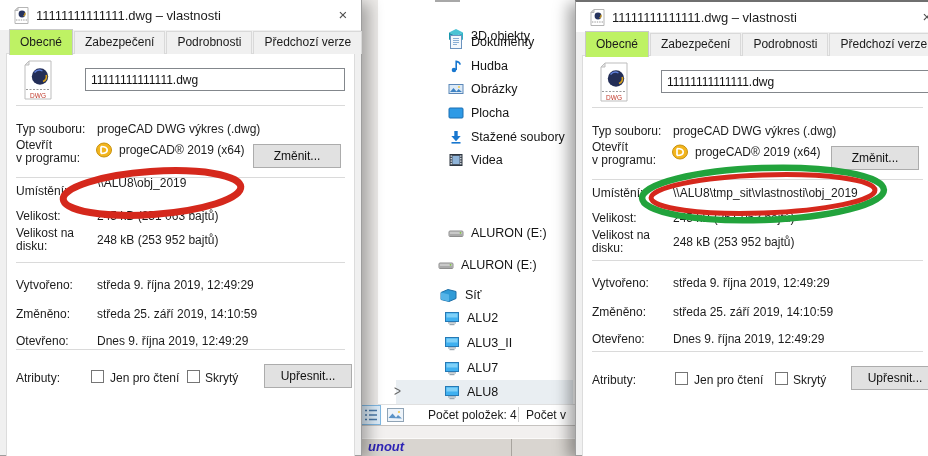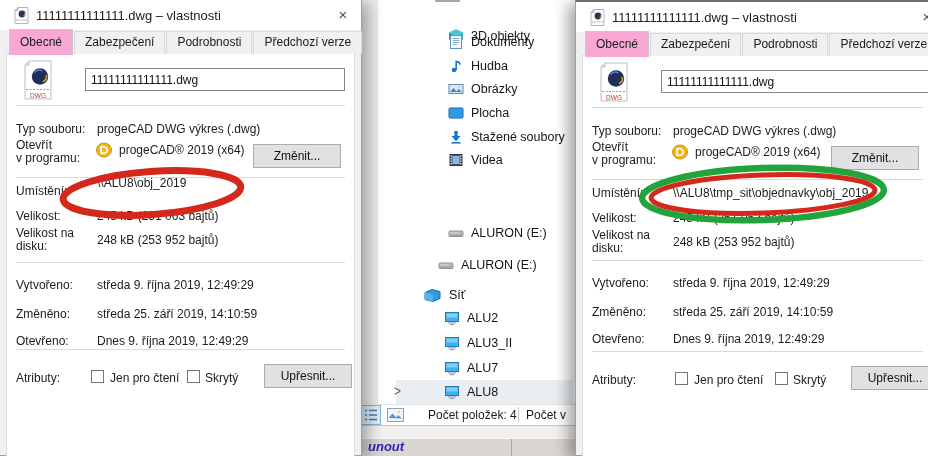--- a/index.html
+++ b/index.html
@@ -16,21 +16,21 @@
   .titlebar{position:absolute;left:0;top:0;right:0;height:30px;background:#ffffff;}
   .title{position:absolute;left:36px;top:8px;font-size:13px;color:#1b1b1b;white-space:nowrap;}
   .titleicon{position:absolute;left:14px;top:7px;}
   .close{position:absolute;top:5px;width:20px;height:20px;text-align:center;line-height:20px;
          font-size:15px;color:#4f4f4f;cursor:default;}
   .dlg-left .close{right:8px;}
   .dlg-right .close{right:2px;}
   .tabs{position:absolute;left:9px;top:31px;display:flex;z-index:3;}
   .tab{font-size:12px;color:#1b1b1b;background:#f0f0f0;border:1px solid #d9d9d9;border-bottom:none;
        padding:3px 10px 3px;margin-right:1px;height:16px;white-space:nowrap;}
-  .tab.active{background:#f9a8d4;position:relative;top:-2px;padding-top:5px;padding-bottom:4px;
+  .tab.active{background:#bef264;position:relative;top:-2px;padding-top:5px;padding-bottom:4px;
               border-color:#c9c9c9;}
   .page{position:absolute;left:6px;right:6px;top:53px;height:410px;background:#fff;
         border:1px solid #dcdcdc;z-index:1;}
   .lbl{position:absolute;left:9px;font-size:12px;color:#1c1c1c;white-space:nowrap;}
   .val{position:absolute;left:90px;font-size:12px;color:#1c1c1c;white-space:nowrap;}
   .sep{position:absolute;left:9px;right:9px;height:1px;background:#dadada;}
   .fname{position:absolute;left:78px;top:14px;width:248px;height:21px;border:1px solid #83878c;
          font-size:12px;padding:0 5px;color:#111;font-family:"Liberation Sans",sans-serif;background:#fff;}
   .btn{position:absolute;width:88px;height:24px;background:#e1e1e1;border:1px solid #acacac;
        font-size:12px;color:#111;text-align:center;line-height:22px;box-sizing:border-box;}
@@ -132,21 +132,21 @@
     <span>ALURON (E:)</span>
     </div>
   <div class="xitem" style="left:438px;top:253px">
     <svg width="16" height="16" viewBox="0 0 16 16">
         <rect x="1" y="6" width="14" height="5.5" rx="1" fill="#c9c9c9" stroke="#8e8e8e"></rect>
         <rect x="1.5" y="9" width="13" height="2" fill="#a9a9a9"></rect>
         <circle cx="12.5" cy="7.8" r=".9" fill="#7ec640"></circle>
       </svg>
     <span>ALURON (E:)</span>
     </div>
-  <div class="xitem" style="left:424px;top:283px">
+  <div class="xitem" style="left:440px;top:283px">
     <svg width="18" height="15" viewBox="0 0 18 15">
         <polygon points="1,4.5 8,1.5 16,3.5 16,10.5 9,13.5 1,11.5" fill="#2f9ad6" stroke="#1d6fa8"></polygon>
         <polygon points="1,4.5 9,6.5 9,13.5 1,11.5" fill="#56b4e8"></polygon>
       </svg>
     <span>Síť</span>
     </div>
   <div class="xitem" style="left:444px;top:306px">
     <svg width="16" height="16" viewBox="0 0 16 16">
         <rect x="1.5" y="2.5" width="13" height="9" fill="#3fb0f0" stroke="#2579b5"></rect>
         <rect x="2.5" y="3.5" width="11" height="4" fill="#7fd0f8"></rect>
@@ -315,21 +315,21 @@
       <div class="progrow" style="left:88px;top:88px">
         <svg width="18" height="16" viewBox="0 0 18 16">
             <ellipse cx="9" cy="8" rx="7.5" ry="7" fill="#f2b51e" stroke="#c9920e"></ellipse>
             <path d="M6 4.5v7M6 4.5c4.2 0 6.2 1.3 6.2 3.5S10.2 11.5 6 11.5" stroke="#fff" stroke-width="1.7" fill="none"></path>
           </svg>
         <span style="font-size:12px;color:#1c1c1c">progeCAD® 2019 (x64)</span>
       </div>
       <div class="btn" style="left:248px;top:90px">Změnit...</div>
       <div class="sep" style="top:123px"></div>
       <span class="lbl" style="top:130px">Umístění:</span>
-      <span class="val" style="top:130px">\\ALU8\tmp_sit\objednavky\obj_2019</span>
+      <span class="val" style="top:130px">\\ALU8\tmp_sit\vlastnosti\obj_2019</span>
       <span class="lbl" style="top:155px">Velikost:</span>
       <span class="val" style="top:155px">245 kB (251 063 bajtů)</span>
       <span class="lbl" style="top:172px">Velikost na</span>
       <span class="lbl" style="top:185px">disku:</span>
       <span class="val" style="top:179px">248 kB (253 952 bajtů)</span>
       <div class="sep" style="top:204px"></div>
       <span class="lbl" style="top:220px">Vytvořeno:</span>
       <span class="val" style="top:220px">středa 9. října 2019, 12:49:29</span>
       <span class="lbl" style="top:249px">Změněno:</span>
       <span class="val" style="top:249px">středa 25. září 2019, 14:10:59</span>

